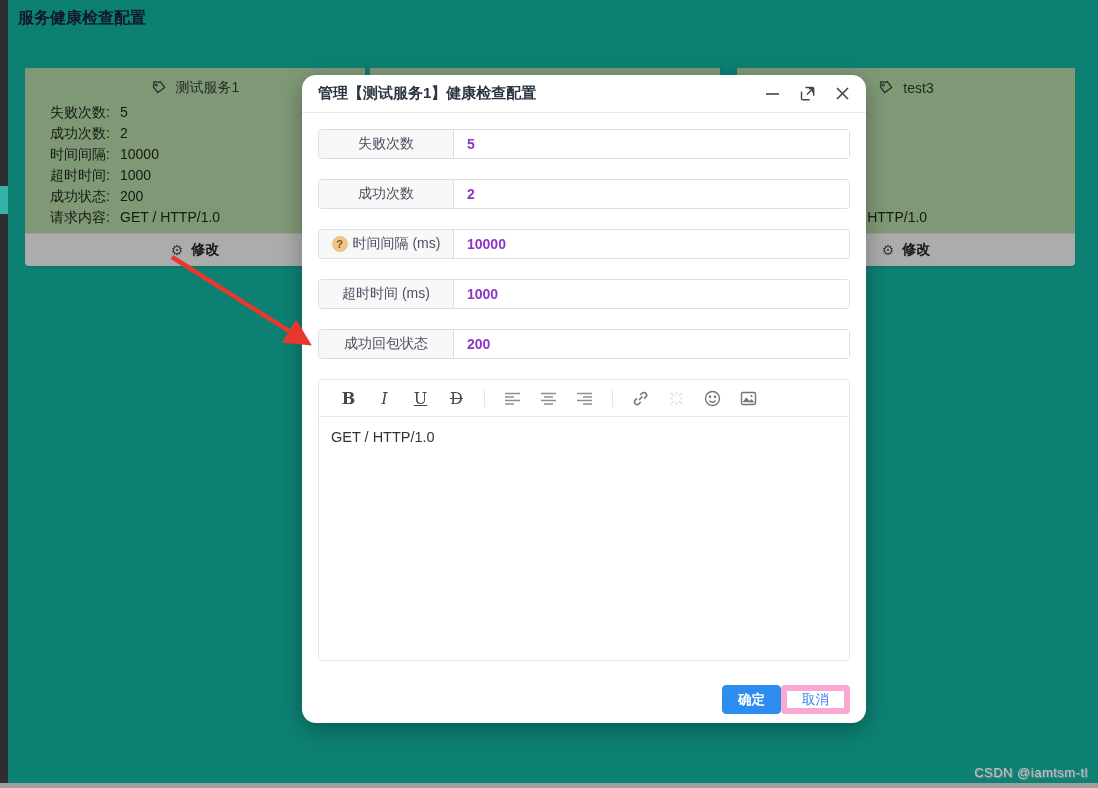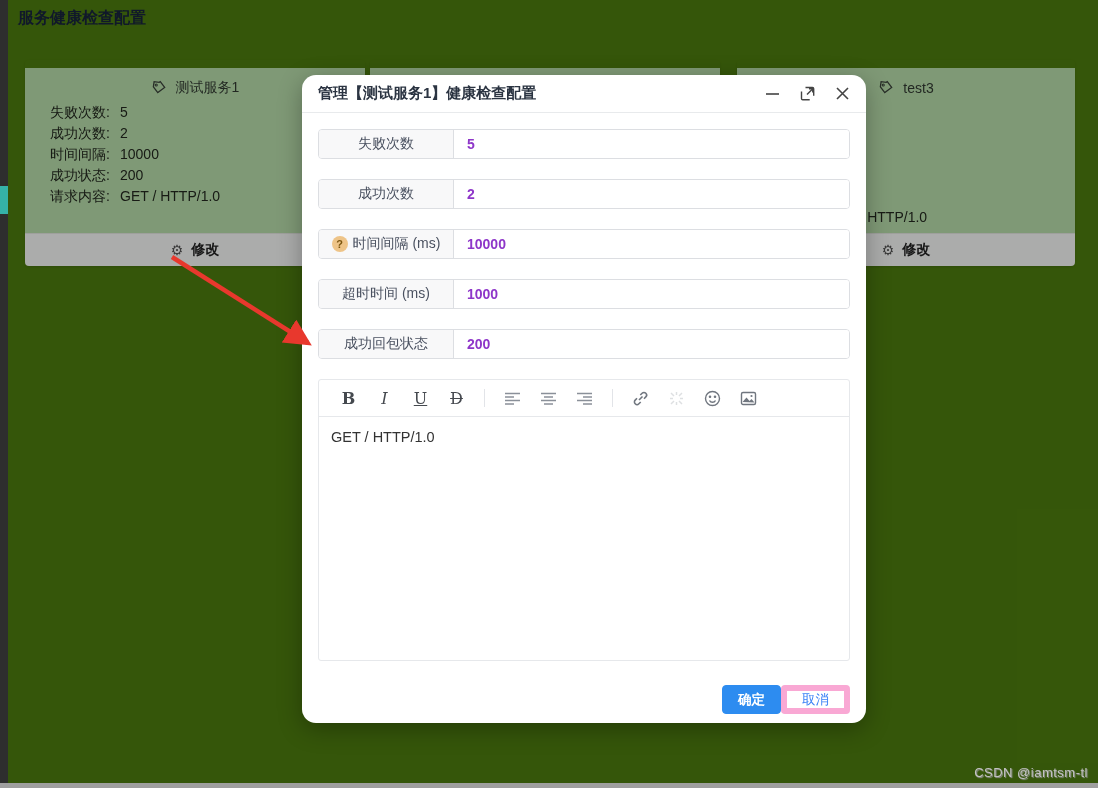--- a/index.html
+++ b/index.html
@@ -3,21 +3,21 @@
 <meta charset="utf-8">
 <style>
   * { margin:0; padding:0; box-sizing:border-box; }
   html,body { width:1098px; height:788px; overflow:hidden; }
   body {
     font-family:"Liberation Sans","DejaVu Sans",sans-serif;
     background:#ffffff; position:relative;
   }
 
   
-  .bg-layer { position:absolute; inset:0; z-index:1; background:#4d7c0f; }
+  .bg-layer { position:absolute; inset:0; z-index:1; background:#14b8a6; }
   .page-title {
     position:absolute; left:18px; top:8px;
     font-size:16px; font-weight:bold; color:#17233d;
   }
 
   .svc-card { position:absolute; top:60px; border-radius:4px; overflow:hidden;
               box-shadow:0 1px 3px rgba(0,0,0,.12); }
   .card-left  { left:25px;  width:340px; }
   .card-mid   { left:370px; width:350px; }
   .card-right { left:737px; width:338px; }
@@ -144,20 +144,23 @@
       </div>
       <div class="card-fields">
         <div class="card-field">
           <span class="f-label">失败次数:</span><span>5</span>
         </div>
         <div class="card-field">
           <span class="f-label">成功次数:</span><span>2</span>
         </div>
         <div class="card-field">
           <span class="f-label">时间间隔:</span><span>10000</span>
+        </div>
+        <div class="card-field">
+          <span class="f-label">超时时间:</span><span>1000</span>
         </div>
         <div class="card-field">
           <span class="f-label">成功状态:</span><span>200</span>
         </div>
         <div class="card-field">
           <span class="f-label">请求内容:</span><span>GET / HTTP/1.0</span>
         </div>
       </div>
     </div>
     <div class="card-footer">

